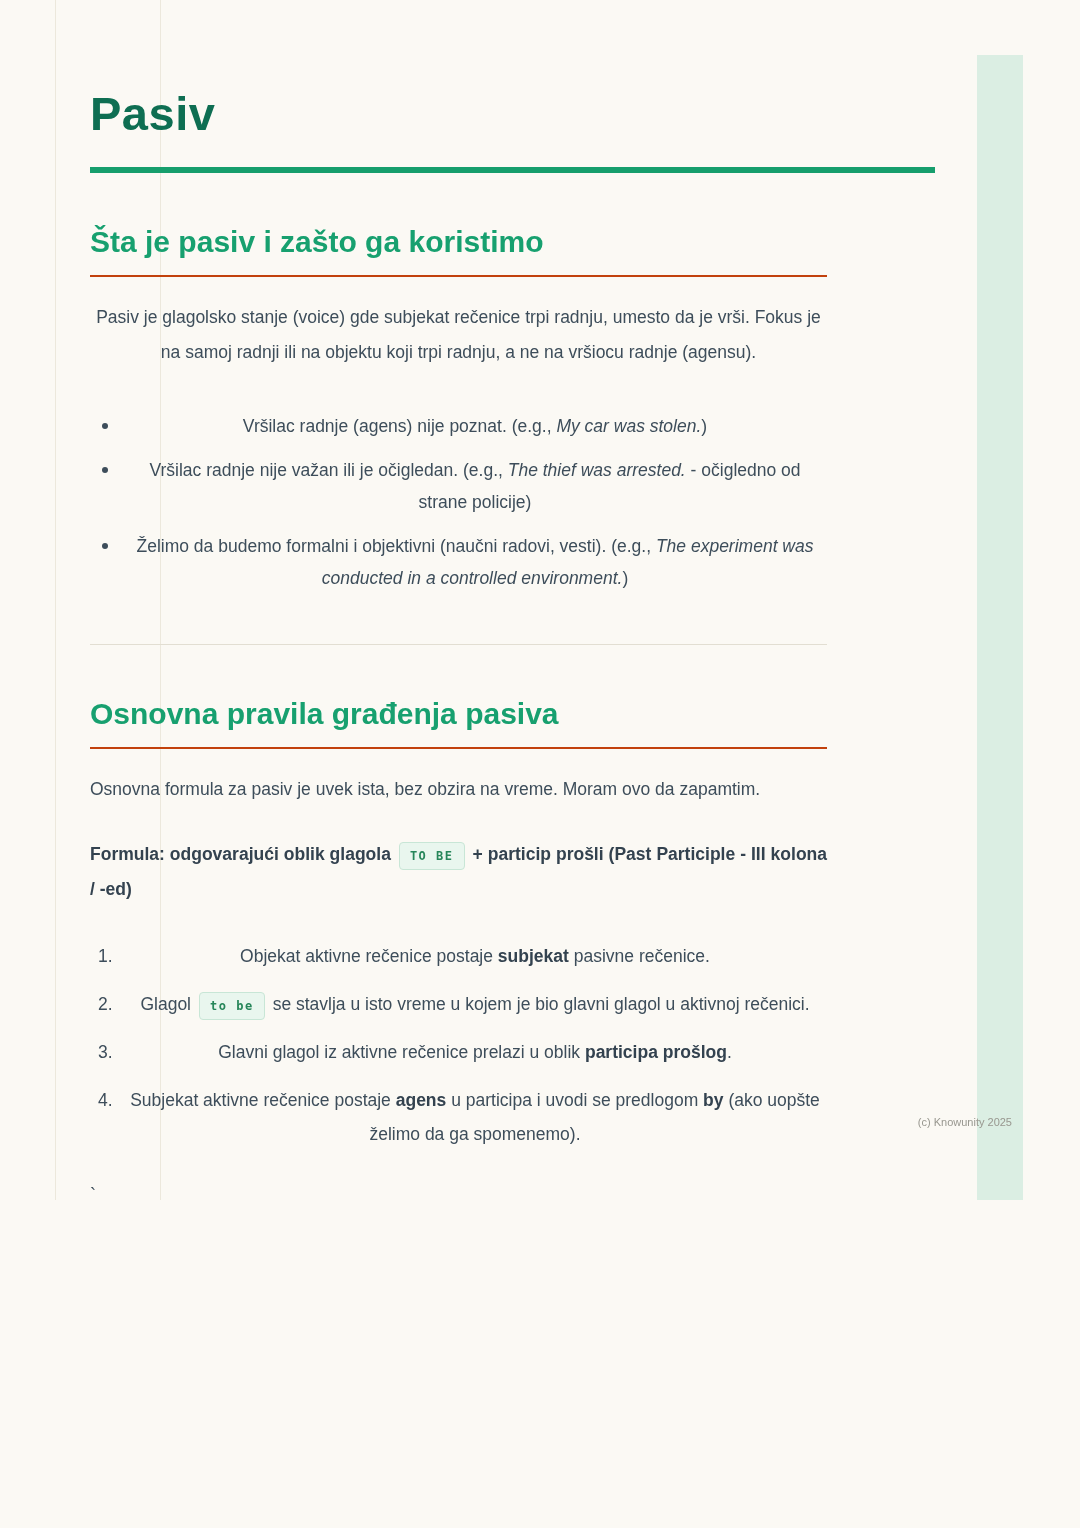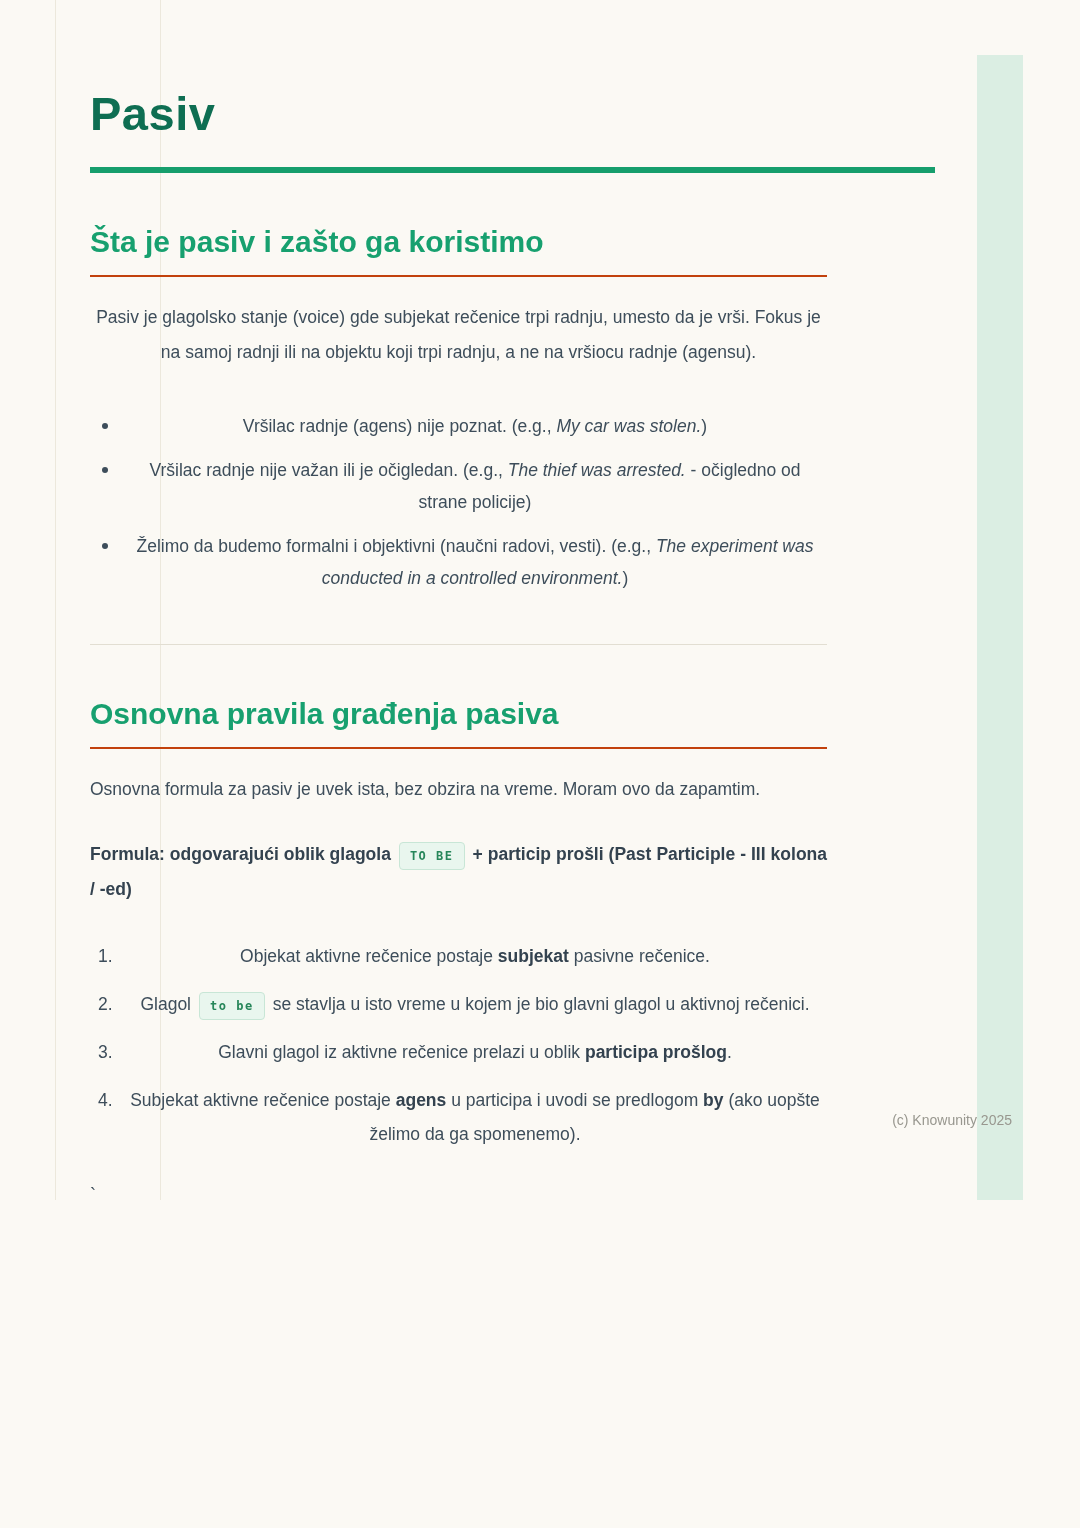--- a/index.html
+++ b/index.html
@@ -136,21 +136,21 @@
   }
   .stray {
     margin-top: 34px;
     font-size: 18px;
     color: #3d4d5a;
   }
   .footer {
     position: absolute;
     right: 68px;
     bottom: 72px;
-    font-size: 14px;
+    font-size: 11px;
     color: #98978f;
     z-index: 2;
     padding-left: 34px;
   }
 </style>
 </head>
 <body>
 
 <div class="page">
   <div class="vline l1"></div>

